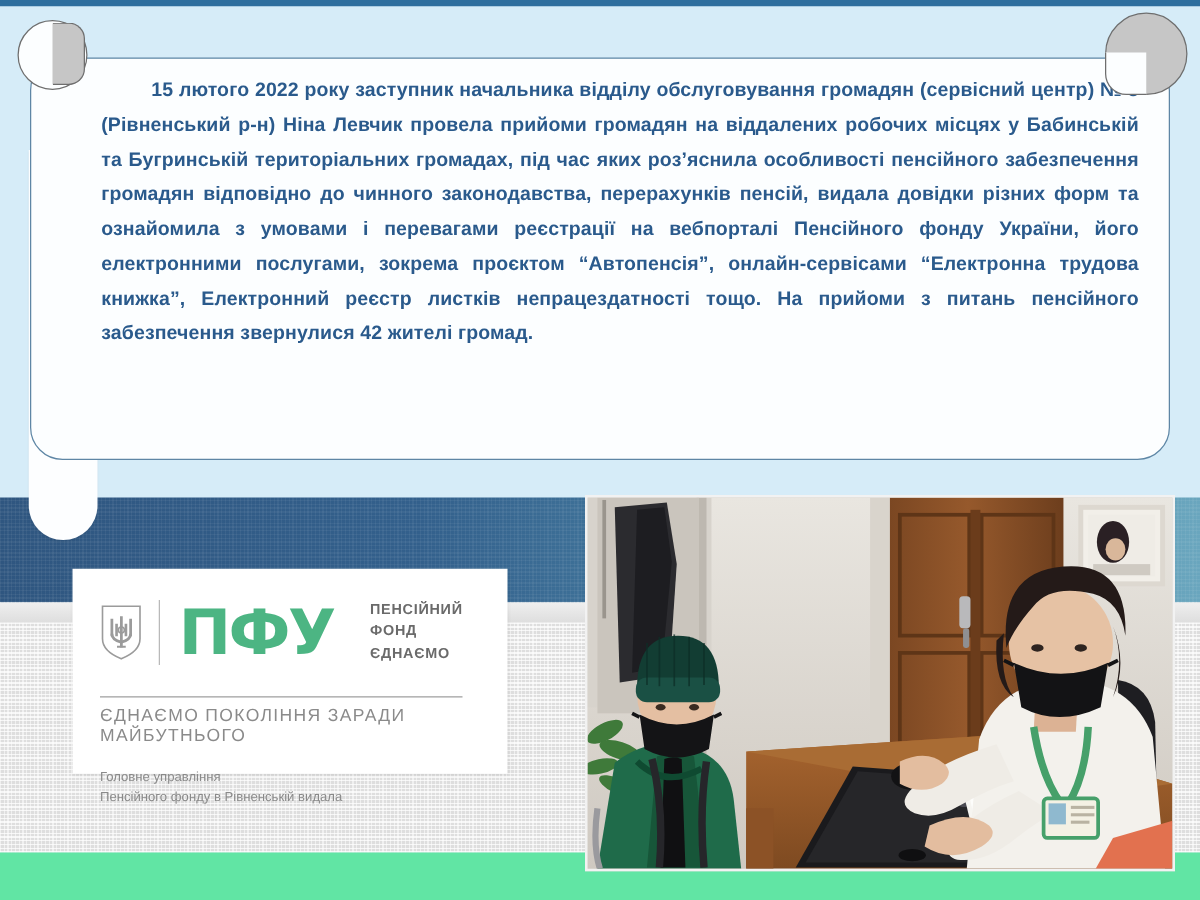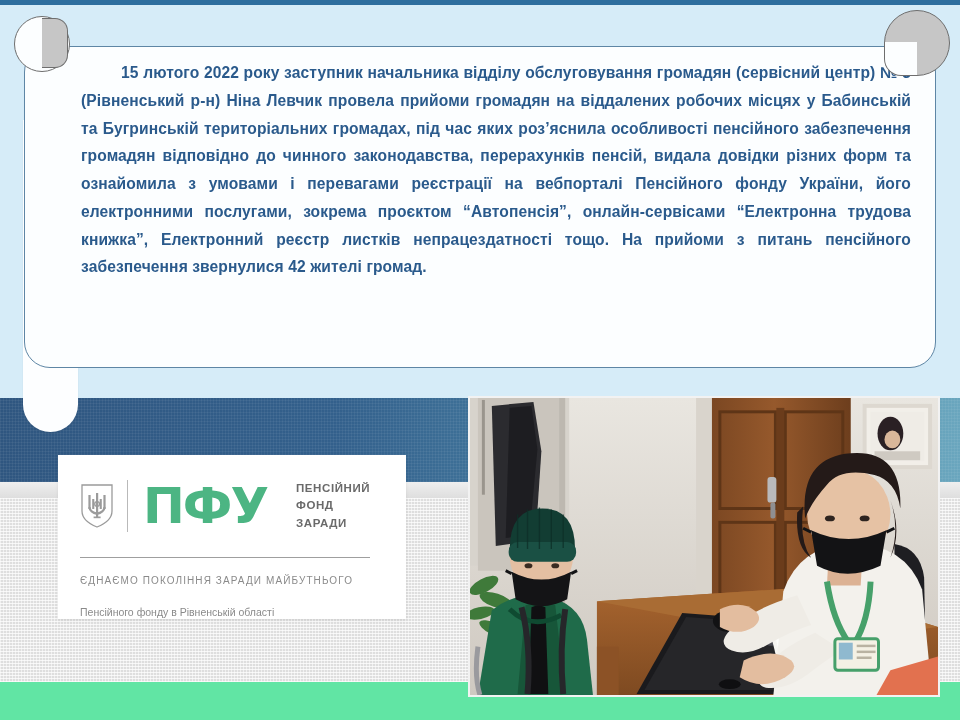--- a/index.html
+++ b/index.html
@@ -167,22 +167,22 @@
     line-height: 1.5;
     letter-spacing: .6px;
     flex: 0 0 auto;
   }
   .logo-hr {
     margin-top: 18px;
     width: 290px; height: 1px;
     background: #9f9f9f;
   }
   .slogan {
-    margin-top: 17px;
-    font-size: 10px;
+    margin-top: 6px;
+    font-size: 14px;
     color: #8a8a8a;
     letter-spacing: 1.1px;
   }
   .dept {
     margin-top: 18px;
     font-size: 10.5px;
     color: #8a8a8a;
     line-height: 1.55;
   }
 
@@ -237,30 +237,31 @@
         </g>
       </svg>
 
       <div class="logo-divider"></div>
 
       <div class="pfu-mark">ПФУ</div>
 
       <div class="pfu-words">
         <div>ПЕНСІЙНИЙ</div>
         <div>ФОНД</div>
-        <div>ЗАРАДИ</div>
+        <div>ЄДНАЄМО</div>
       </div>
     </div>
 
     <div class="logo-hr"></div>
 
     <div class="slogan">ЄДНАЄМО ПОКОЛІННЯ ЗАРАДИ МАЙБУТНЬОГО</div>
 
     <div class="dept">
-      <div>Пенсійного фонду в Рівненській області</div>
+      <div>Головне управління</div>
+      <div>Пенсійного фонду в Рівненській видала</div>
     </div>
   </div>
 
   <div class="photo">
     <svg viewBox="0 0 472 301" preserveAspectRatio="none">
       <defs>
         <linearGradient id="wallg" x1="0" y1="0" x2="0" y2="1">
           <stop offset="0" stop-color="#e9e6e0"></stop>
           <stop offset="1" stop-color="#cfc9c1"></stop>
         </linearGradient>

